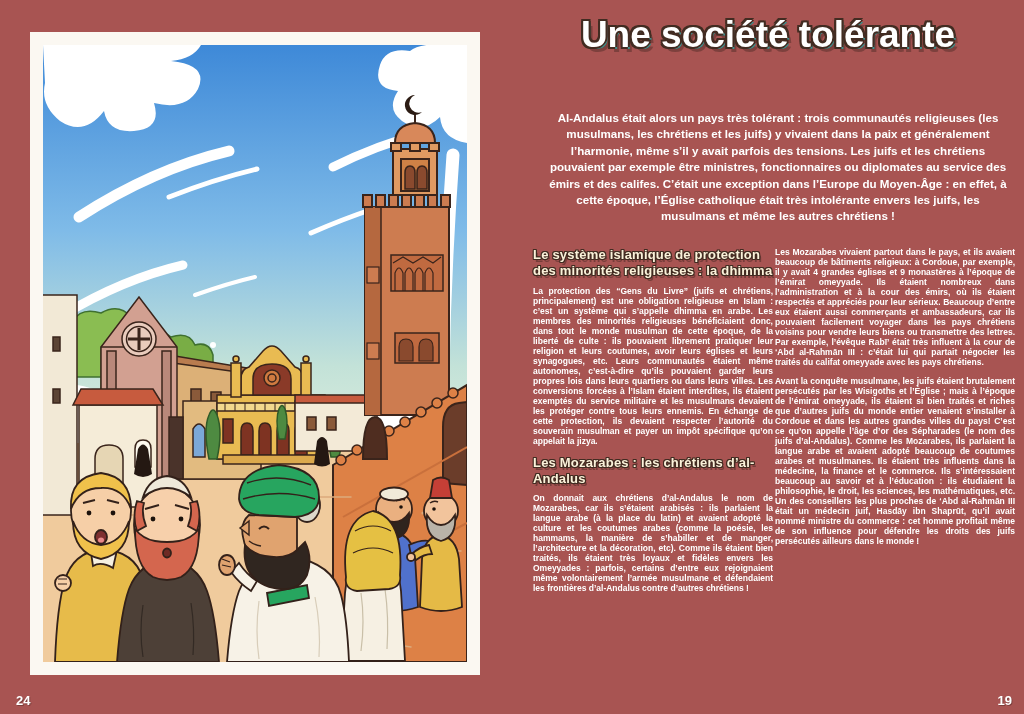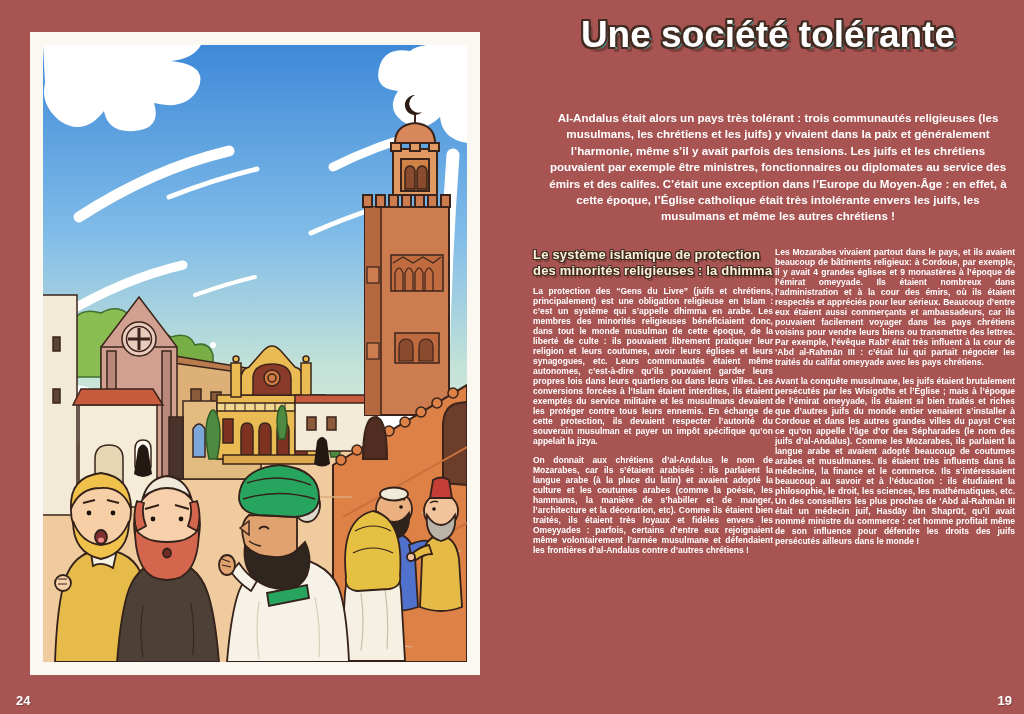--- a/index.html
+++ b/index.html
@@ -331,20 +331,21 @@
 <div class="title-block">
   <div class="title-line2 outline2">Une société tolérante</div>
 </div>
 
 <p class="intro">Al-Andalus était alors un pays très tolérant : trois communautés religieuses (les musulmans, les chrétiens et les juifs) y vivaient dans la paix et généralement l’harmonie, même s’il y avait parfois des tensions. Les juifs et les chrétiens pouvaient par exemple être ministres, fonctionnaires ou diplomates au service des émirs et des califes. C’était une exception dans l’Europe du Moyen-Âge : en effet, à cette époque, l’Église catholique était très intolérante envers les juifs, les musulmans et même les autres chrétiens !</p>
 
 <div class="columns">
   <div class="col">
     <h2 class="section-heading outline1">Le système islamique de protection des minorités religieuses : la dhimma</h2>
     <p class="body-text">La protection des “Gens du Livre” (juifs et chrétiens, principalement) est une obligation religieuse en Islam : c’est un système qui s’appelle dhimma en arabe. Les membres des minorités religieuses bénéficiaient donc, dans tout le monde musulman de cette époque, de la liberté de culte : ils pouvaient librement pratiquer leur religion et leurs coutumes, avoir leurs églises et leurs synagogues, etc. Leurs communautés étaient même autonomes, c’est-à-dire qu’ils pouvaient garder leurs propres lois dans leurs quartiers ou dans leurs villes. Les conversions forcées à l’Islam étaient interdites, ils étaient exemptés du service militaire et les musulmans devaient les protéger contre tous leurs ennemis. En échange de cette protection, ils devaient respecter l’autorité du souverain musulman et payer un impôt spécifique qu’on appelait la jizya.</p>
+    <h2 class="section-heading outline1 mt">Les Mozarabes : les chrétiens d’al-Andalus</h2>
     <p class="body-text">On donnait aux chrétiens d’al-Andalus le nom de Mozarabes, car ils s’étaient arabisés : ils parlaient la langue arabe (à la place du latin) et avaient adopté la culture et les coutumes arabes (comme la poésie, les hammams, la manière de s’habiller et de manger, l’architecture et la décoration, etc). Comme ils étaient bien traités, ils étaient très loyaux et fidèles envers les Omeyyades : parfois, certains d’entre eux rejoignaient même volontairement l’armée musulmane et défendaient les frontières d’al-Andalus contre d’autres chrétiens !</p>
   </div>
   <div class="col">
     <p class="body-text">Les Mozarabes vivaient partout dans le pays, et ils avaient beaucoup de bâtiments religieux: à Cordoue, par exemple, il y avait 4 grandes églises et 9 monastères à l’époque de l’émirat omeyyade. Ils étaient nombreux dans l’administration et à la cour des émirs, où ils étaient respectés et appréciés pour leur sérieux. Beaucoup d’entre eux étaient aussi commerçants et ambassadeurs, car ils pouvaient facilement voyager dans les pays chrétiens voisins pour vendre leurs biens ou transmettre des lettres. Par exemple, l’évêque Rabī’ était très influent à la cour de ‘Abd al-Rahmān III : c’était lui qui partait négocier les traités du califat omeyyade avec les pays chrétiens.</p>
     <p class="body-text">Avant la conquête musulmane, les juifs étaient brutalement persécutés par les Wisigoths et l’Église ; mais à l’époque de l’émirat omeyyade, ils étaient si bien traités et riches que d’autres juifs du monde entier venaient s’installer à Cordoue et dans les autres grandes villes du pays! C’est ce qu’on appelle l’âge d’or des Sépharades (le nom des juifs d’al-Andalus). Comme les Mozarabes, ils parlaient la langue arabe et avaient adopté beaucoup de coutumes arabes et musulmanes. Ils étaient très influents dans la médecine, la finance et le commerce. Ils s’intéressaient beaucoup au savoir et à l’éducation : ils étudiaient la philosophie, le droit, les sciences, les mathématiques, etc. Un des conseillers les plus proches de ‘Abd al-Rahmān III était un médecin juif, Hasdāy ibn Shaprūt, qu’il avait nommé ministre du commerce : cet homme profitait même de son influence pour défendre les droits des juifs persécutés ailleurs dans le monde !</p>
   </div>
 </div>
 
 <div class="page-num right">19</div>
 

